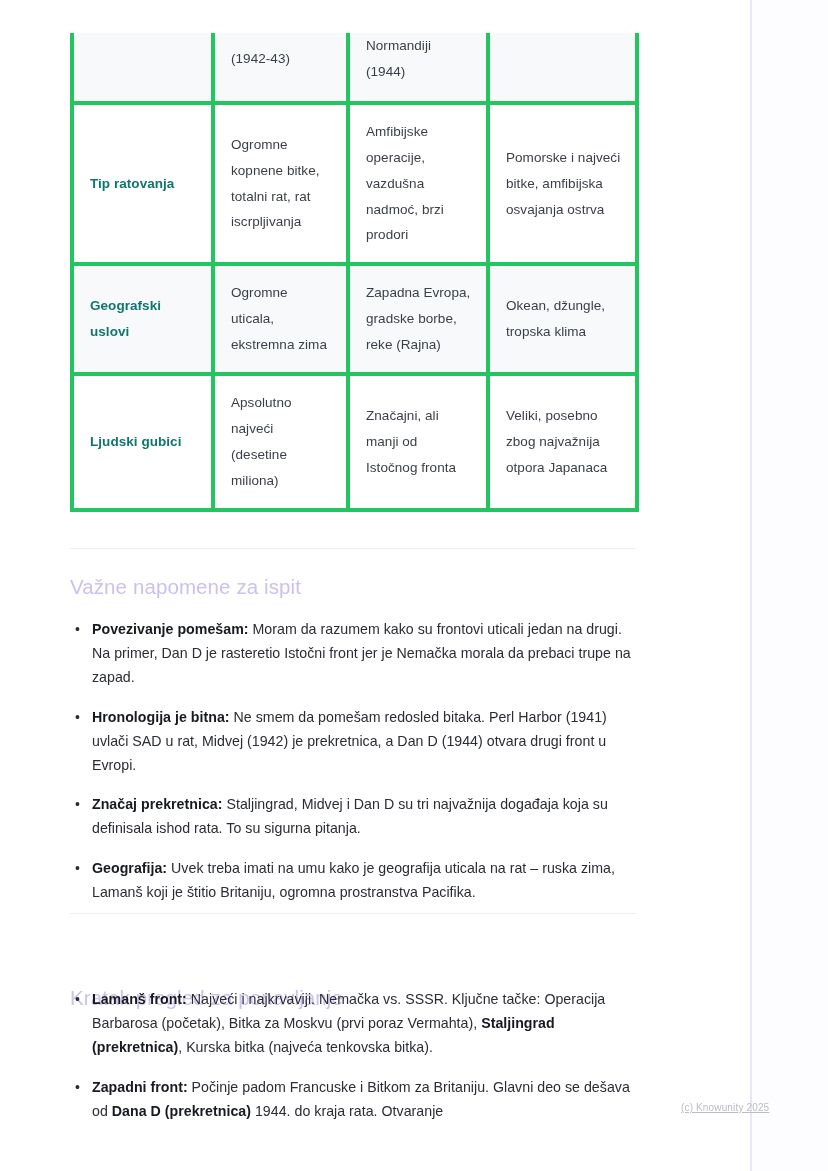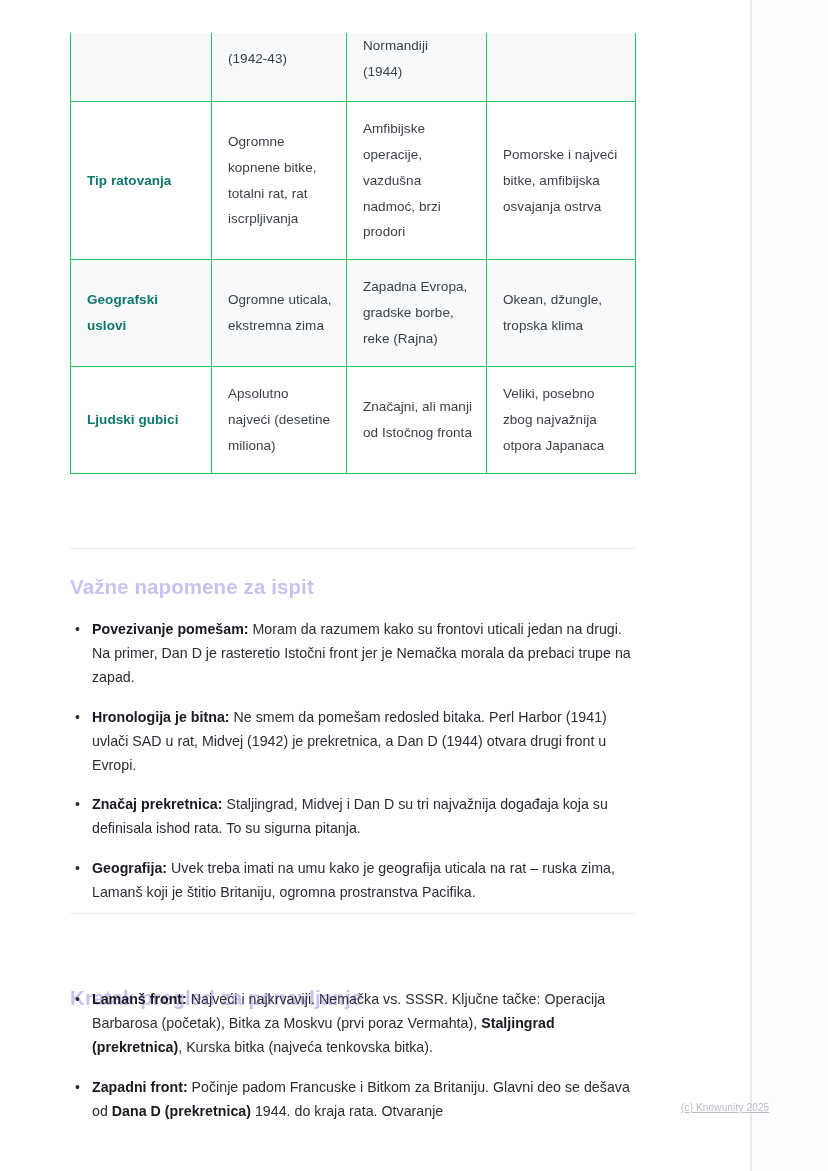--- a/index.html
+++ b/index.html
@@ -57,21 +57,21 @@
     width: 565px;
     table-layout: fixed;
     font-size: 13.5px;
   }
   table.compare col.c0 { width: 141px; }
   table.compare col.c1 { width: 135px; }
   table.compare col.c2 { width: 140px; }
   table.compare col.c3 { width: 149px; }
 
   table.compare td {
-    border: 1px solid #22c55e;
+    border: 4px solid #22c55e;
     padding: 14px 14px 14px 16px;
     vertical-align: middle;
     line-height: 1.92;
     color: #3a3f47;
     font-size: 13.5px;
     letter-spacing: 0.05px;
   }
   table.compare td.rowhead {
     font-weight: bold;
     color: #0f766e;
@@ -101,21 +101,21 @@
   }
   hr.sep-1 { top: 548px; }
   hr.sep-2 { top: 913px; }
 
   
   h2.section-title {
     position: absolute;
     left: 70px;
     margin: 0;
     font-size: 20.5px;
-    font-weight: bold;
+    font-weight: normal;
     color: #cbc1ef;
     letter-spacing: 0.1px;
   }
   h2.title-1 { top: 575px; }
   h2.title-2 { top: 946px; margin-top: 40px; }
 
   
   ul.notes {
     position: absolute;
     left: 70px;

